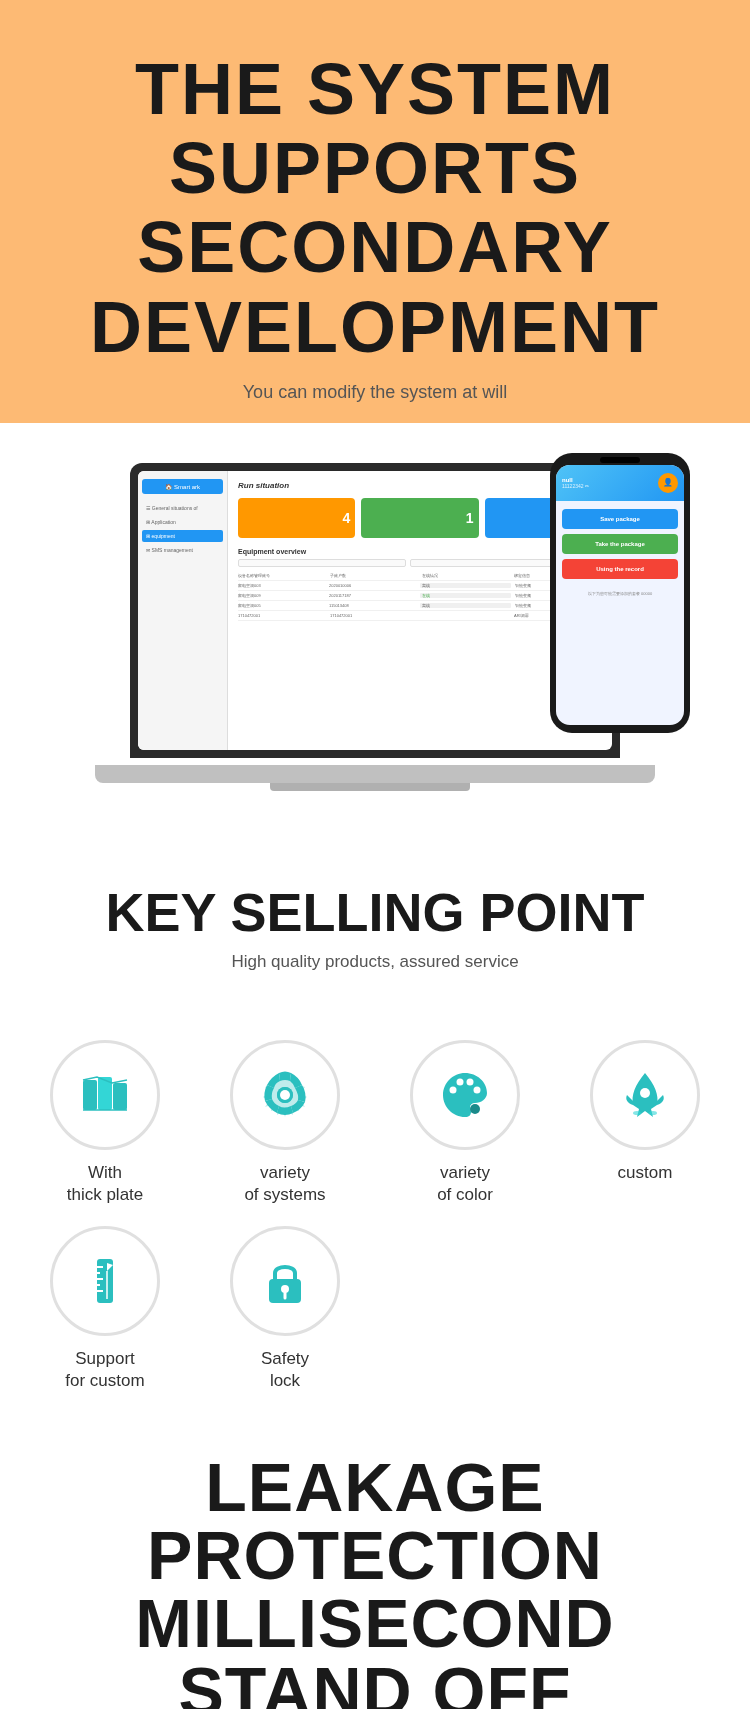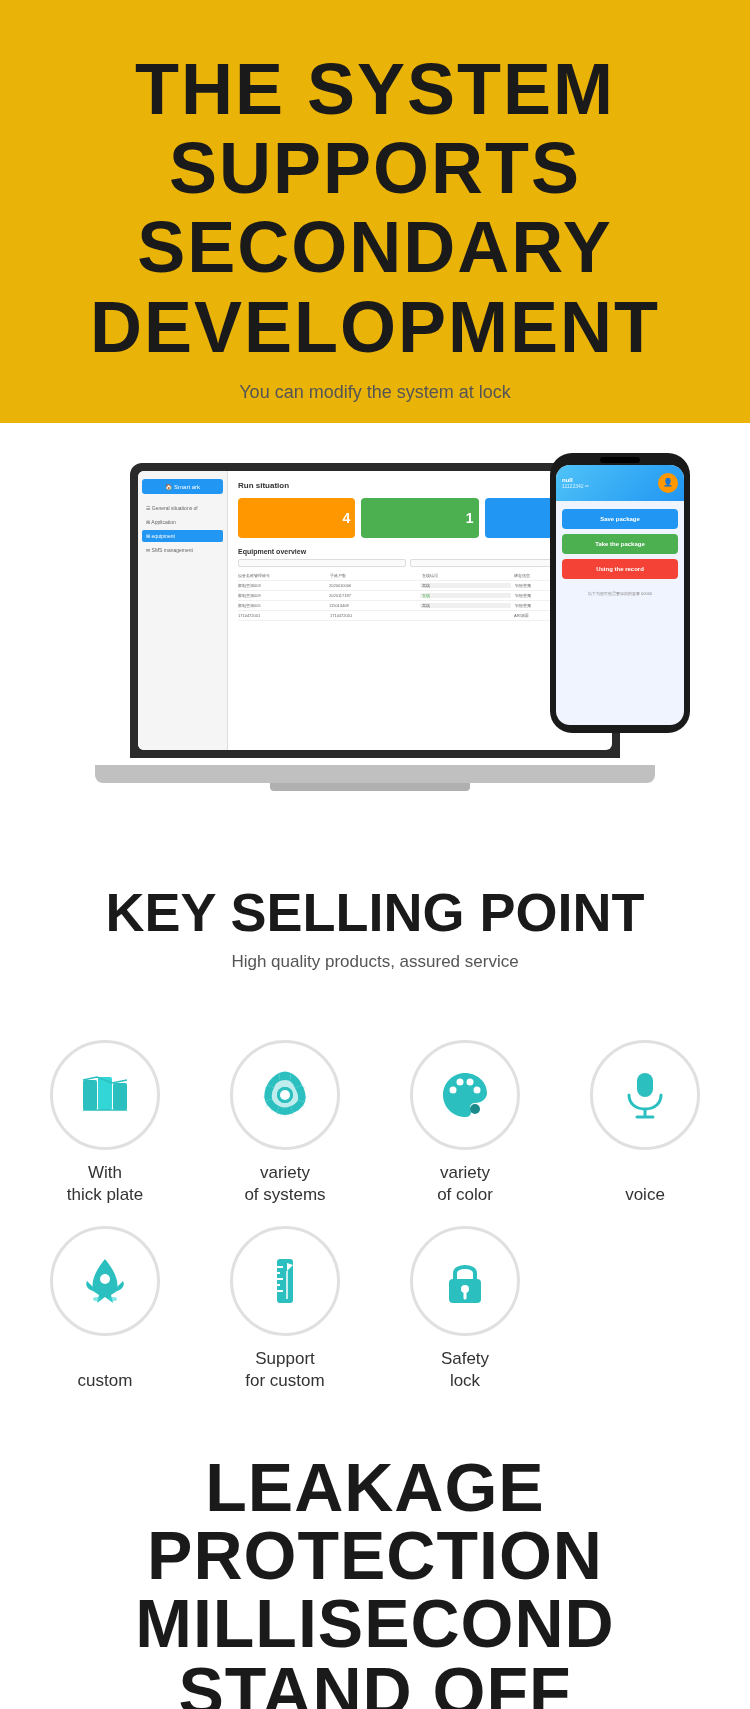--- a/index.html
+++ b/index.html
@@ -7,21 +7,21 @@
       width: 750px;
       background: #fff;
       font-family: Arial, sans-serif;
       overflow-x: hidden;
     }
 
     
     .section-header {
       text-align: center;
       padding: 50px 40px 20px;
-      background: #eab308;
+      background: #fdba74;
     }
     .main-title {
       font-size: 72px;
       font-weight: 900;
       line-height: 1.1;
       color: #1a1a1a;
       text-transform: uppercase;
       letter-spacing: 2px;
     }
     .subtitle {
@@ -105,20 +105,21 @@
       flex: 1;
       padding: 10px;
       overflow: hidden;
     }
 
     .screen-run-title {
       font-size: 8px;
       font-weight: bold;
       color: #333;
       margin-bottom: 8px;
+      font-style: italic;
     }
 
     .screen-cards {
       display: flex;
       gap: 6px;
       margin-bottom: 10px;
     }
 
     .screen-card {
       flex: 1;
@@ -315,21 +316,20 @@
       grid-template-columns: repeat(4, 1fr);
       gap: 20px 10px;
       padding: 10px 20px 30px;
     }
 
     .icon-item {
       display: flex;
       flex-direction: column;
       align-items: center;
       gap: 12px;
-      justify-content: space-between;
     }
 
     .icon-circle {
       width: 110px;
       height: 110px;
       border-radius: 50%;
       border: 3px solid #e0e0e0;
       display: flex;
       align-items: center;
       justify-content: center;
@@ -384,21 +384,21 @@
       height: 8px;
       background: #2196F3;
       border-radius: 2px;
     }
   </style>
 </head>
 <body>
 
 <div class="section-header">
   <div class="main-title">THE SYSTEM<br>SUPPORTS<br>SECONDARY<br>DEVELOPMENT</div>
-  <div class="subtitle">You can modify the system at lock</div>
+  <div class="subtitle">You can modify the system at will</div>
 </div>
 
 <div class="mockup-section">
   <div class="laptop-container">
     <div class="laptop-body">
       <div class="laptop-screen">
 
         <div class="screen-sidebar">
           <div class="screen-logo">🏠 Smart ark</div>
           <div class="screen-nav-item">☰ General situations of</div>
@@ -529,31 +529,20 @@
         <circle cx="18" cy="25" r="3.5" fill="white"></circle>
         <circle cx="25" cy="17" r="3.5" fill="white"></circle>
         <circle cx="35" cy="17" r="3.5" fill="white"></circle>
         <circle cx="42" cy="25" r="3.5" fill="white"></circle>
         <circle cx="40" cy="44" r="5" fill="#1a8a8a"></circle>
       </svg>
     </div>
     <div class="icon-label">variety<br>of color</div>
   </div>
 
-  <div class="icon-item">
-    <div class="icon-circle">
-      <svg viewBox="0 0 60 60" fill="none">
-        <rect x="22" y="8" width="16" height="24" rx="8" fill="#2bbfbf"></rect>
-        <path d="M14 30 C14 38 20 44 30 44 C40 44 46 38 46 30" stroke="#2bbfbf" stroke-width="3" fill="none" stroke-linecap="round"></path>
-        <line x1="30" y1="44" x2="30" y2="52" stroke="#2bbfbf" stroke-width="3"></line>
-        <line x1="22" y1="52" x2="38" y2="52" stroke="#2bbfbf" stroke-width="3" stroke-linecap="round"></line>
-      </svg>
-    </div>
-    <div class="icon-label">voice</div>
-  </div>
 
   <div class="icon-item">
     <div class="icon-circle">
       <svg viewBox="0 0 60 60" fill="none">
         <path d="M30 8 C20 20 16 30 18 40 L24 44 L22 52 L30 46 L38 52 L36 44 L42 40 C44 30 40 20 30 8Z" fill="#2bbfbf"></path>
         <circle cx="30" cy="28" r="5" fill="white"></circle>
         <path d="M18 40 C12 38 10 34 12 30 L18 36Z" fill="#2bbfbf"></path>
         <path d="M42 40 C48 38 50 34 48 30 L42 36Z" fill="#2bbfbf"></path>
         <ellipse cx="22" cy="48" rx="4" ry="2" fill="#33d6d6" opacity="0.6"></ellipse>
         <ellipse cx="38" cy="48" rx="4" ry="2" fill="#33d6d6" opacity="0.6"></ellipse>

